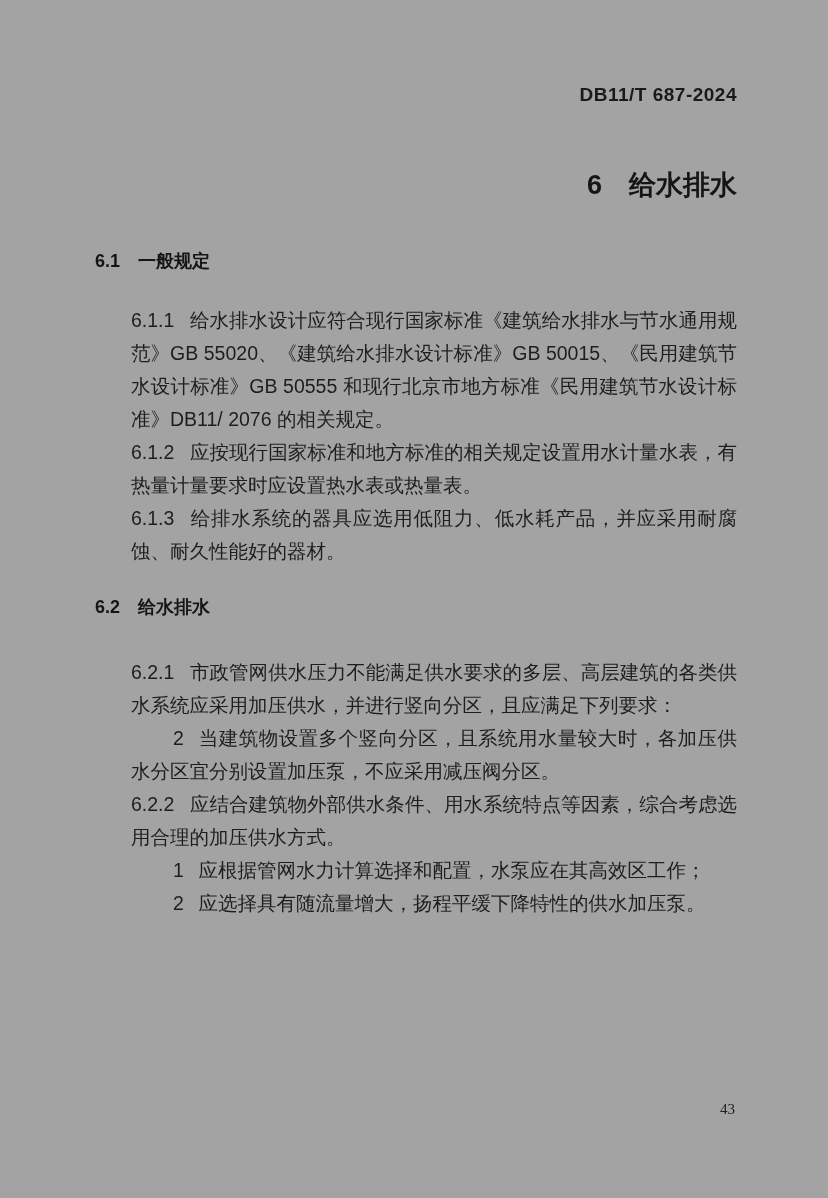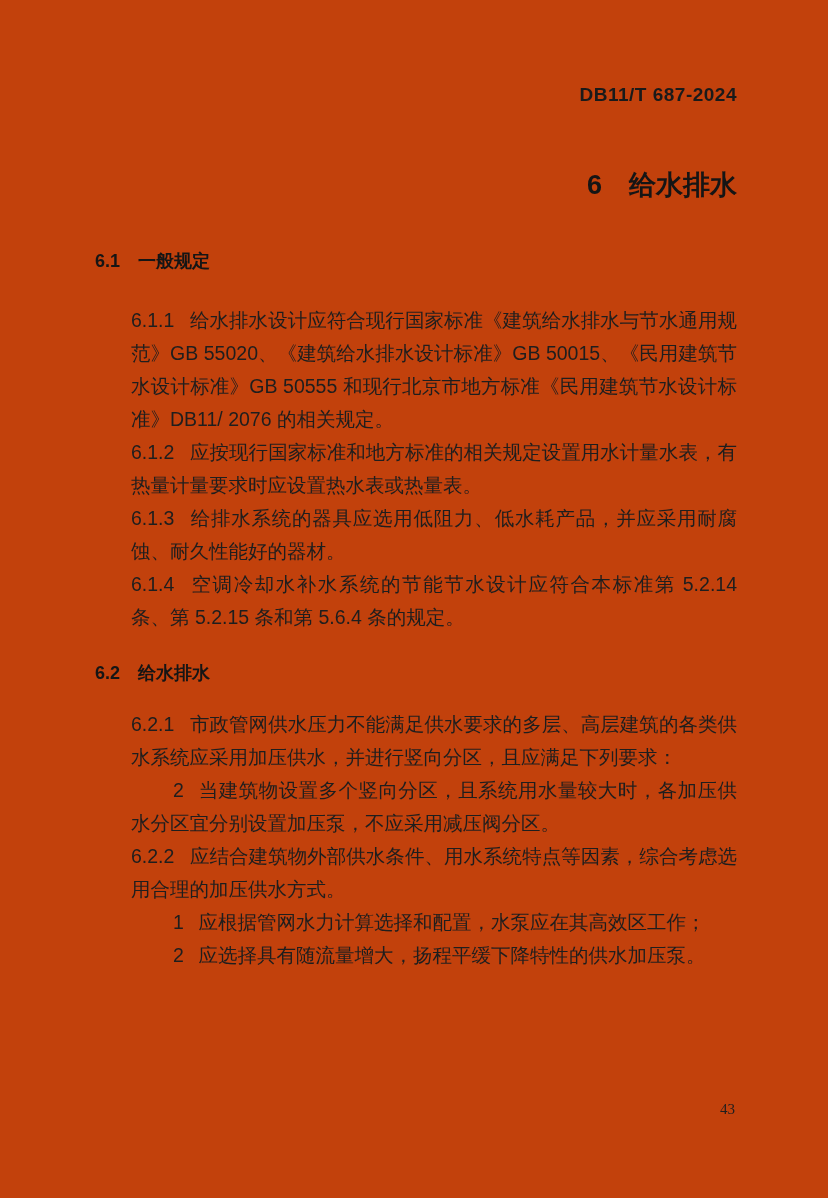--- a/index.html
+++ b/index.html
@@ -11,21 +11,21 @@
 
   body {
     background: #ffffff;
     font-family: "Liberation Serif", "DejaVu Serif", serif;
   }
 
   .page {
     position: relative;
     width: 828px;
     height: 1198px;
-    background: #c2410c;
+    background: #a3a3a3;
     overflow: hidden;
     color: #1e1e1e;
   }
 
   .content {
     position: absolute;
     left: 95px;
     top: 0;
     width: 642px;
   }
@@ -59,21 +59,21 @@
     color: #151515;
   }
 
   .section-heading.first {
     margin-top: 46px;
     margin-bottom: 30px;
   }
 
   .section-heading.second {
     margin-top: 26px;
-    margin-bottom: 22px;
+    margin-bottom: 36px;
   }
 
   .clause, .item {
     font-family: Liberation Sans, sans-serif;
     font-size: 19.5px;
     line-height: 33px;
     text-align: justify;
     text-justify: inter-ideograph;
     color: #1e1e1e;
     margin-left: 36px;
@@ -112,21 +112,20 @@
     <h1 class="chapter-title">6　给水排水</h1>
 
     <h2 class="section-heading first">6.1　一般规定</h2>
 
     <p class="clause"><span class="clause-num">6.1.1</span><span class="clause-text">给水排水设计应符合现行国家标准《建筑给水排水与节水通用规范》GB 55020、《建筑给水排水设计标准》GB 50015、《民用建筑节水设计标准》GB 50555 和现行北京市地方标准《民用建筑节水设计标准》DB11/ 2076 的相关规定。</span></p>
 
     <p class="clause"><span class="clause-num">6.1.2</span><span class="clause-text">应按现行国家标准和地方标准的相关规定设置用水计量水表，有热量计量要求时应设置热水表或热量表。</span></p>
 
     <p class="clause"><span class="clause-num">6.1.3</span><span class="clause-text">给排水系统的器具应选用低阻力、低水耗产品，并应采用耐腐蚀、耐久性能好的器材。</span></p>
 
-    <p class="clause"><span class="clause-num">6.1.4</span><span class="clause-text">空调冷却水补水系统的节能节水设计应符合本标准第 5.2.14 条、第 5.2.15 条和第 5.6.4 条的规定。</span></p>
 
     <h2 class="section-heading second">6.2　给水排水</h2>
 
     <p class="clause"><span class="clause-num">6.2.1</span><span class="clause-text">市政管网供水压力不能满足供水要求的多层、高层建筑的各类供水系统应采用加压供水，并进行竖向分区，且应满足下列要求：</span></p>
 
 
     <p class="item"><span class="item-num">2</span><span class="item-text">当建筑物设置多个竖向分区，且系统用水量较大时，各加压供水分区宜分别设置加压泵，不应采用减压阀分区。</span></p>
 
     <p class="clause"><span class="clause-num">6.2.2</span><span class="clause-text">应结合建筑物外部供水条件、用水系统特点等因素，综合考虑选用合理的加压供水方式。</span></p>
 

